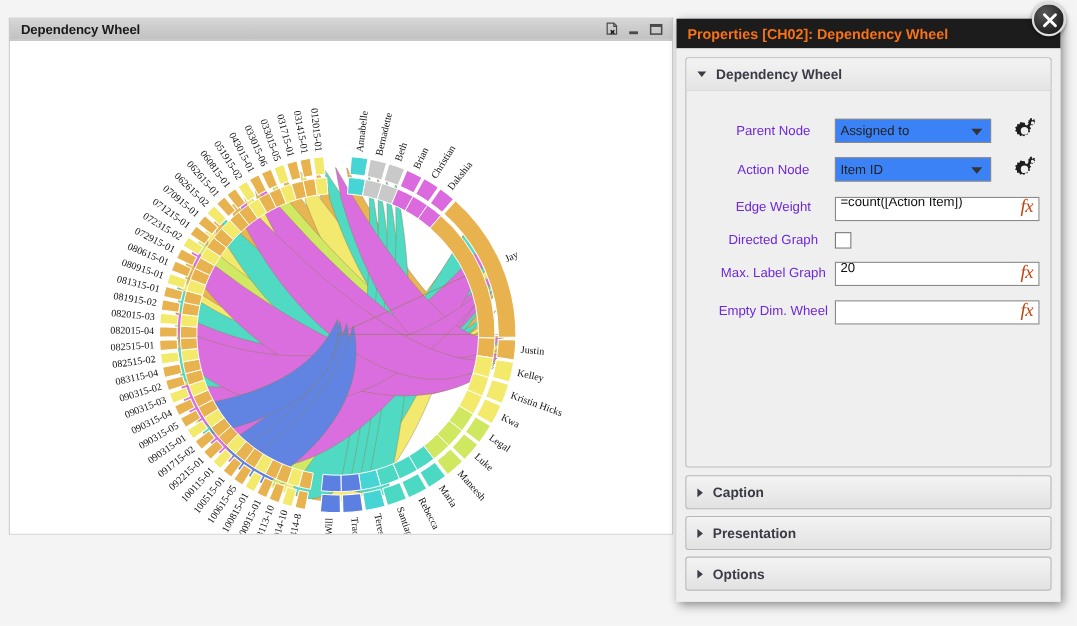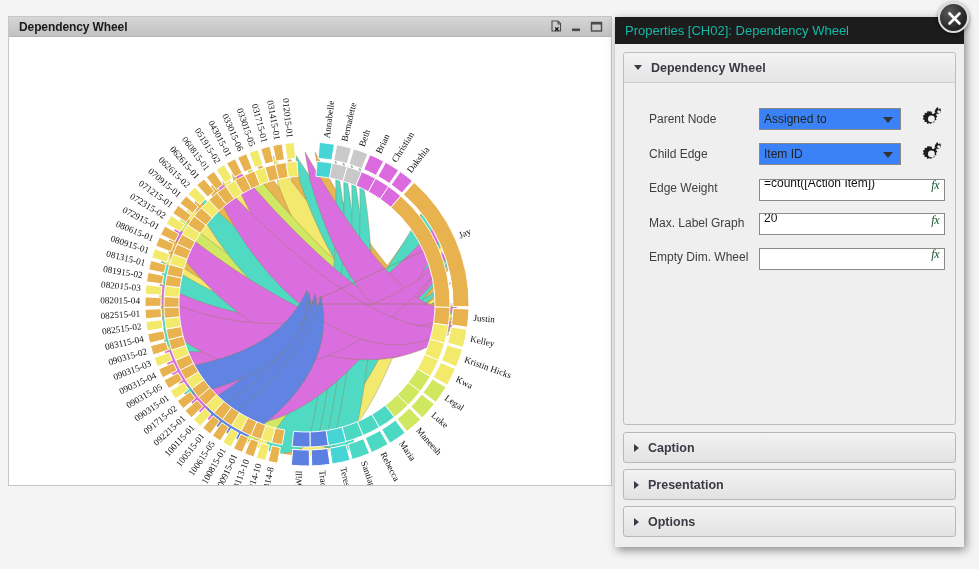--- a/index.html
+++ b/index.html
@@ -47,21 +47,21 @@
     box-shadow:2px 3px 9px rgba(0,0,0,0.45);
     box-sizing:border-box;
   }
   #props-titlebar{
     height:27px;background:#1c1c1c;
     display:flex;align-items:center;
     padding-left:10px;
     box-sizing:border-box;
   }
   #props-title{
-    color:#14b8a6;font-weight:normal;font-size:13px;
+    color:#f97316;font-weight:bold;font-size:13px;
     white-space:nowrap;
   }
   #props-body{
     position:absolute;left:0;top:27px;right:0;bottom:0;
     background:#efefef;
     padding:8px 8px 10px 8px;
     box-sizing:border-box;
     display:flex;flex-direction:column;
   }
   .section{
@@ -101,21 +101,21 @@
     height:30px;
   }
   #main-fields{
     padding:14px 6px 6px 6px;
     flex:1;
   }
   table.fields{border-collapse:separate;border-spacing:0 8px;width:100%;}
   table.fields td{vertical-align:middle;}
   td.lbl{
     width:108px;padding-left:19px;
-    font-size:12px;color:#404040;white-space:nowrap;
+    font-size:12px;color:#6d28d9;white-space:nowrap;text-align:center;
   }
   td.ctl{padding-right:4px;}
   td.extra{width:30px;text-align:center;}
 
   select.combo{
     width:142px;height:22px;
     font-family:"Liberation Sans",sans-serif;font-size:12px;color:#222;
     border:1px solid #888;background:#3b82f6;
     border-radius:0;
     padding-left:4px;
@@ -135,21 +135,21 @@
   input.txt{
     width:100%;height:22px;box-sizing:border-box;
     border:1px solid #8a8a8a;background:#fff;
     font-family:"Liberation Sans",sans-serif;font-size:12px;color:#111;
     padding:0 26px 13px 4px;
     border-radius:0;
   }
   .fx{
     position:absolute;right:6px;top:2px;
     font-family:"Liberation Serif",serif;font-style:italic;
-    font-size:12px;color:#14532d;pointer-events:none;
+    font-size:17px;color:#c2410c;pointer-events:none;
     letter-spacing:-0.5px;
   }
   input.chk{
     width:15px;height:15px;margin:0;
     -webkit-appearance:none;appearance:none;
     border:1px solid #7a7a7a;background:#fff;
     display:block;
   }
   .gears{display:inline-block;width:24px;height:22px;}
   #collapsed-sections .section{margin-bottom:6px;}
@@ -494,21 +494,21 @@
                   <g fill="#1d1d1d">
                     <path d="M16.2 1.2l1.1.6-.3 1.3 1 .2.8-1 1.1.6-.5 1.2.8.6-1.1 1 .4 1.1-1.3.1-.2 1.2-1.1-.6-.9.8-.6-1.1-1.2.2.2-1.3-1.1-.5.9-.9-.5-1.1 1.2-.2.3-1.2zM17.6 4.2a1.5 1.5 0 1 0 .1 3 1.5 1.5 0 0 0-.1-3z"></path>
                     <path d="M8.6 5.4l2 .2.5 2.1 1.7.3 1.2-1.7 1.8 1-.7 2 1.3 1.2-1.5 1.5.6 2-2 .5-.3 2.1-2-.3-1.2 1.8-1.7-1.1-1.9.9-.8-1.9-2.1.1.1-2.1-1.9-.8 1.1-1.8-1-1.7 1.9-.9v-2.1l2.1.2.8-2zM10.3 9.5a3.4 3.4 0 1 0 .2 6.8 3.4 3.4 0 0 0-.2-6.8z"></path>
                   </g>
                 </svg>
               </span>
             </td>
           </tr>
 
           <tr>
-            <td class="lbl">Child Edge</td>
+            <td class="lbl">Action Node</td>
             <td class="ctl">
               <span class="combo-wrap">
                 <select class="combo" id="sel-child"><option value="Item ID">Item ID</option><option value="Assigned to">Assigned to</option><option value="Action Item">Action Item</option><option value="Status">Status</option></select>
                 <span class="combo-arrow"></span>
               </span>
             </td>
             <td class="extra">
               <span class="gears">
                 <svg width="24" height="22" viewBox="0 0 24 22">
                   <g fill="#1d1d1d">
@@ -523,20 +523,26 @@
           <tr>
             <td class="lbl">Edge Weight</td>
             <td class="ctl" colspan="2">
               <span class="inputwrap">
                 <input class="txt" type="text" value="=count([Action Item])" style="">
                 <span class="fx">fx</span>
               </span>
             </td>
           </tr>
 
+          <tr>
+            <td class="lbl">Directed Graph</td>
+            <td class="ctl" colspan="2">
+              <input class="chk" type="checkbox" style="">
+            </td>
+          </tr>
 
           <tr>
             <td class="lbl">Max. Label Graph</td>
             <td class="ctl" colspan="2">
               <span class="inputwrap">
                 <input class="txt" type="text" value="20" style="">
                 <span class="fx">fx</span>
               </span>
             </td>
           </tr>

